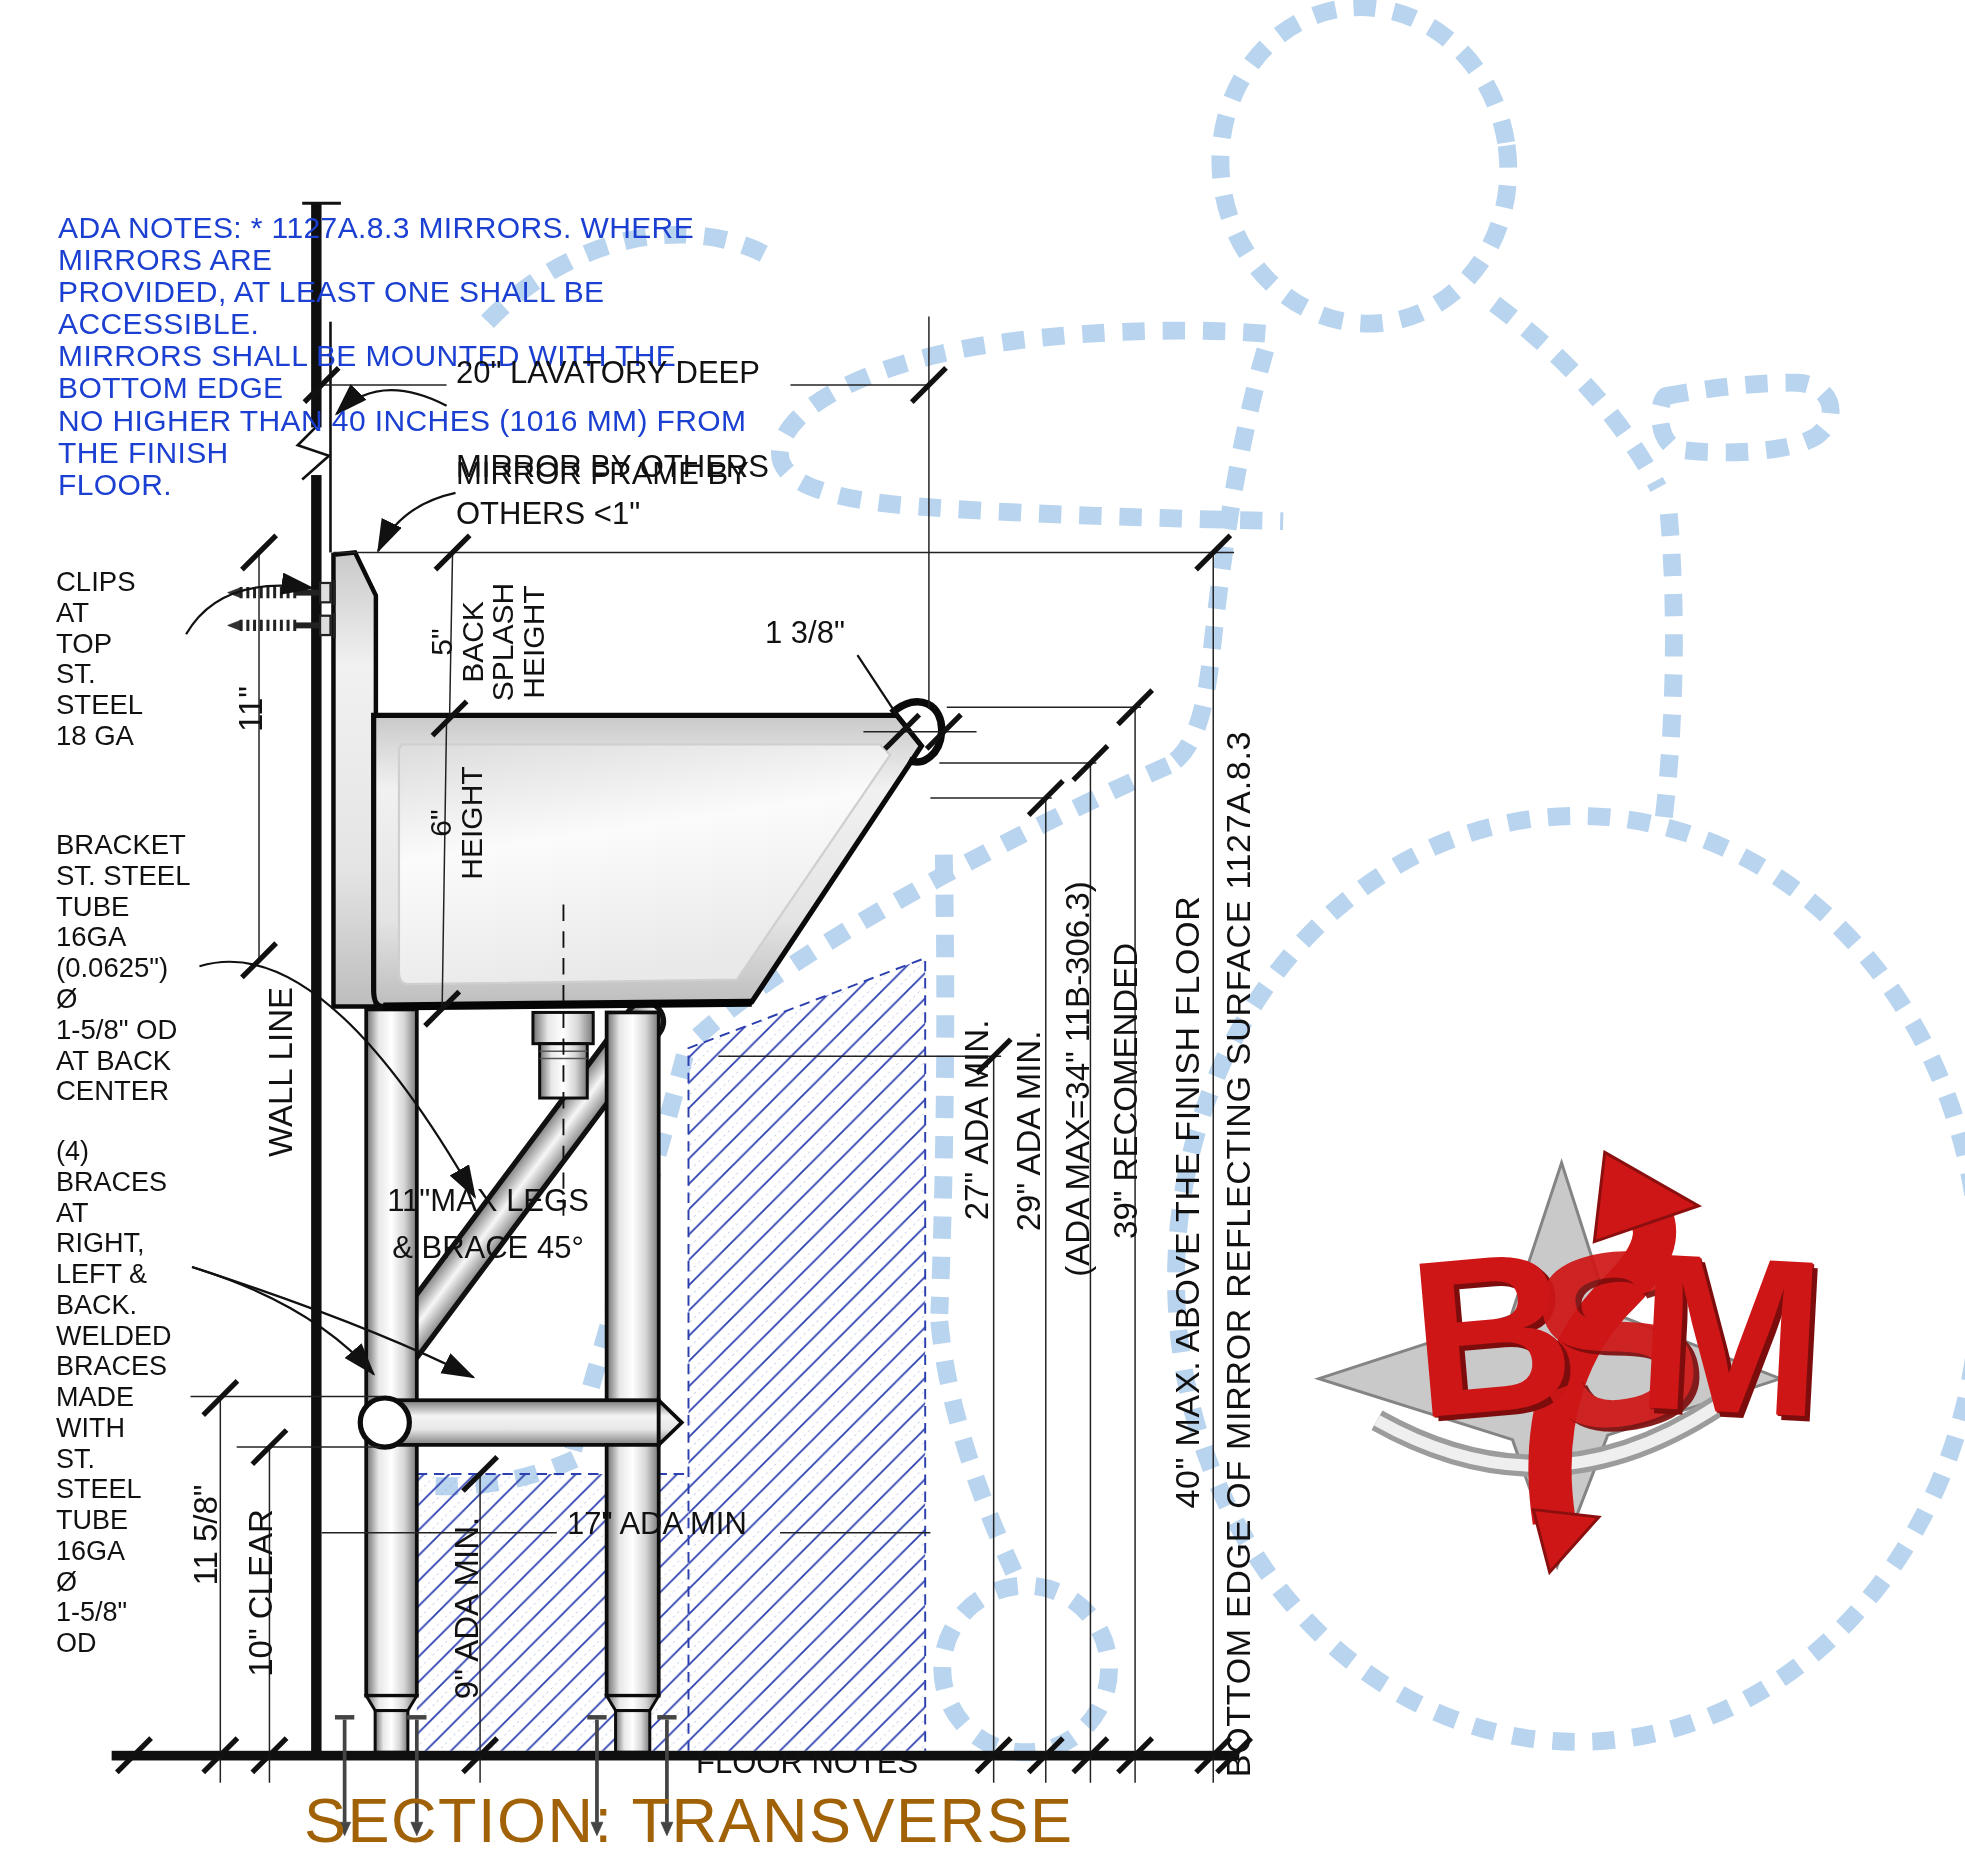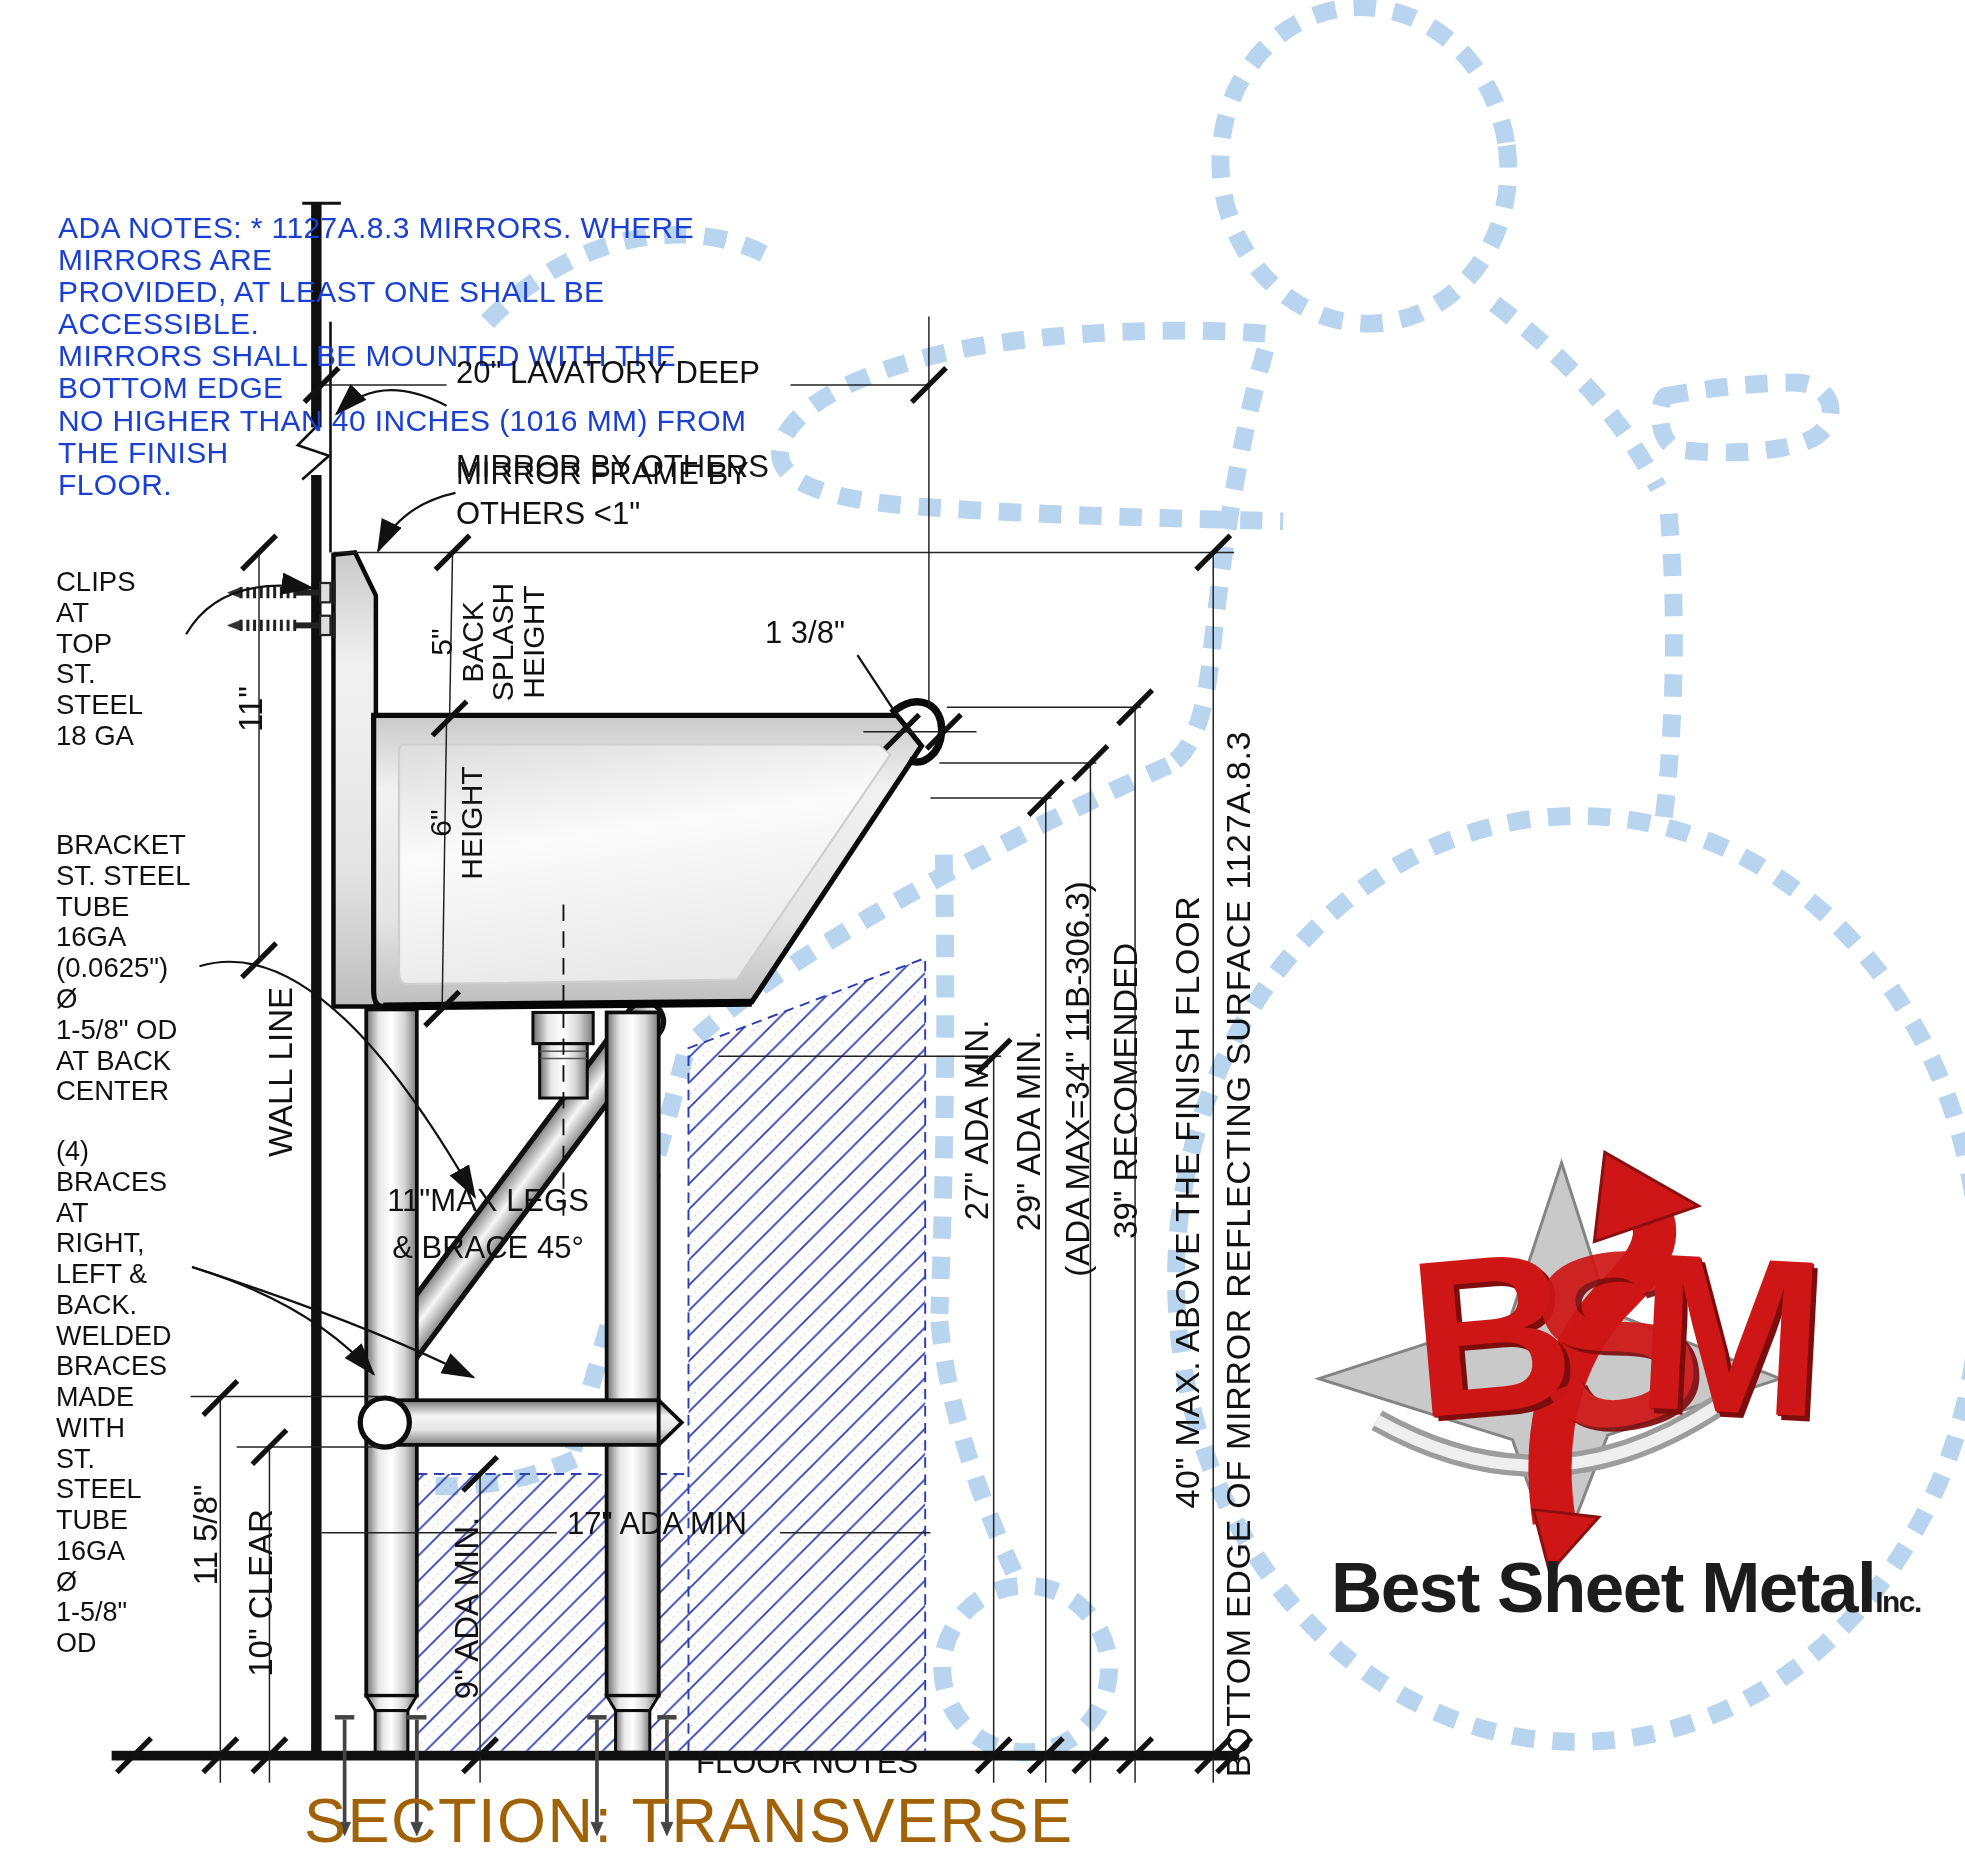--- a/index.html
+++ b/index.html
@@ -332,18 +332,15 @@
 <div class="rot dimtxt" style="left:977px;top:1120px;">27" ADA MIN.</div>
 <div class="rot dimtxt" style="left:1029px;top:1131px;">29" ADA MIN.</div>
 <div class="rot dimtxt" style="left:1078px;top:1079px;">(ADA MAX=34" 11B-306.3)</div>
 <div class="rot dimtxt" style="left:1126px;top:1091px;">39" RECOMENDED</div>
 <div class="rot bluedim blue" style="left:1187px;top:1202px;">40" MAX. ABOVE THE FINISH FLOOR</div>
 <div class="rot bluedim blue" style="left:1238px;top:1254px;">BOTTOM EDGE OF MIRROR REFLECTING SURFACE 1127A.8.3</div>
 
 <div class="logo-letter" style="left:1411px;top:1206px;font-size:223px;transform:rotate(-5deg);">B</div>
 <div class="logo-letter" style="left:1533px;top:1197px;font-size:246px;transform:rotate(-10deg);opacity:0.92;">S</div>
 <div class="logo-letter" style="left:1638px;top:1207px;font-size:223px;transform:rotate(3deg);">M</div>
-<div class="logo-name" style="left:1331px;top:1547px;">
-  <span>Best Sheet Metal</span><span class="logo-inc">Inc.</span>
+
 </div>
 
-</div>
-
 
 </body></html>

